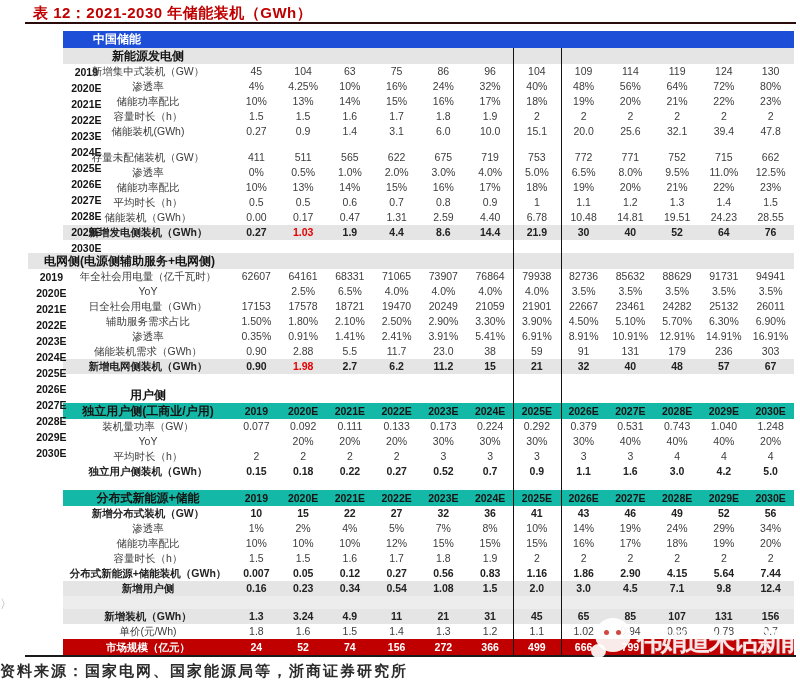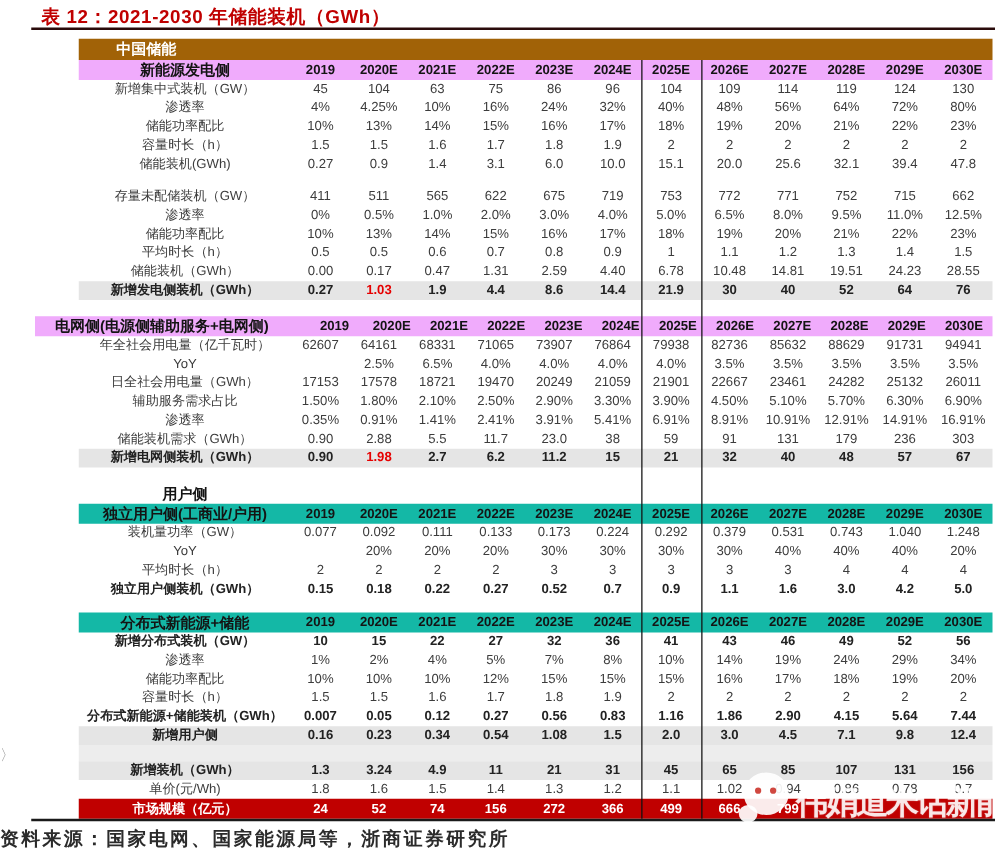--- a/index.html
+++ b/index.html
@@ -12,24 +12,24 @@
     letter-spacing:.5px;white-space:nowrap;
   }
   .title-rule{position:absolute;left:25px;top:22px;width:771px;height:2px;background:#2a0b0b;}
   .bottom-rule{position:absolute;left:25px;top:655px;width:771px;height:2px;background:#1a1a1a;}
 
   .tbl{position:absolute;left:63px;top:31px;width:731px;}
   .row{display:flex;font-size:10.5px;color:#3c3c3c;white-space:nowrap;}
   .row .lbl{width:170px;text-align:center;overflow:visible;}
   .row .c{width:46.75px;text-align:center;}
 
-  .r-banner{height:17px;line-height:17px;background:#a16207;color:#ffffff;font-weight:bold;font-size:12px;}
+  .r-banner{height:17px;line-height:17px;background:#1d4ed8;color:#ffffff;font-weight:bold;font-size:12px;}
   .r-banner .lbl{text-align:left;padding-left:30px;width:701px;}
   .r-sec{height:16px;line-height:16px;font-weight:bold;color:#141414;font-size:10.5px;}
-  .bg-gray{background:#f0abfc;}
+  .bg-gray{background:#e5e5e5;flex-direction:column;}
   .bg-blue{background:#14b8a6;}
   .r-sec .lbl{font-size:12px;}
   .r-plain{height:16px;line-height:16px;font-weight:bold;color:#141414;font-size:12px;}
   .r-data,.r-hl{height:15px;line-height:15px;}
   .r-hl{background:#e5e5e5;font-weight:bold;color:#222222;}
   .r-bold{font-weight:bold;color:#222222;}
   .r-market{height:16px;line-height:16px;background:#c00000;color:#ffffff;font-weight:bold;}
   .r-sp{height:11px;}
   .r-splg{height:13px;}
   .r-spgray{height:13px;background:#ededed;}

